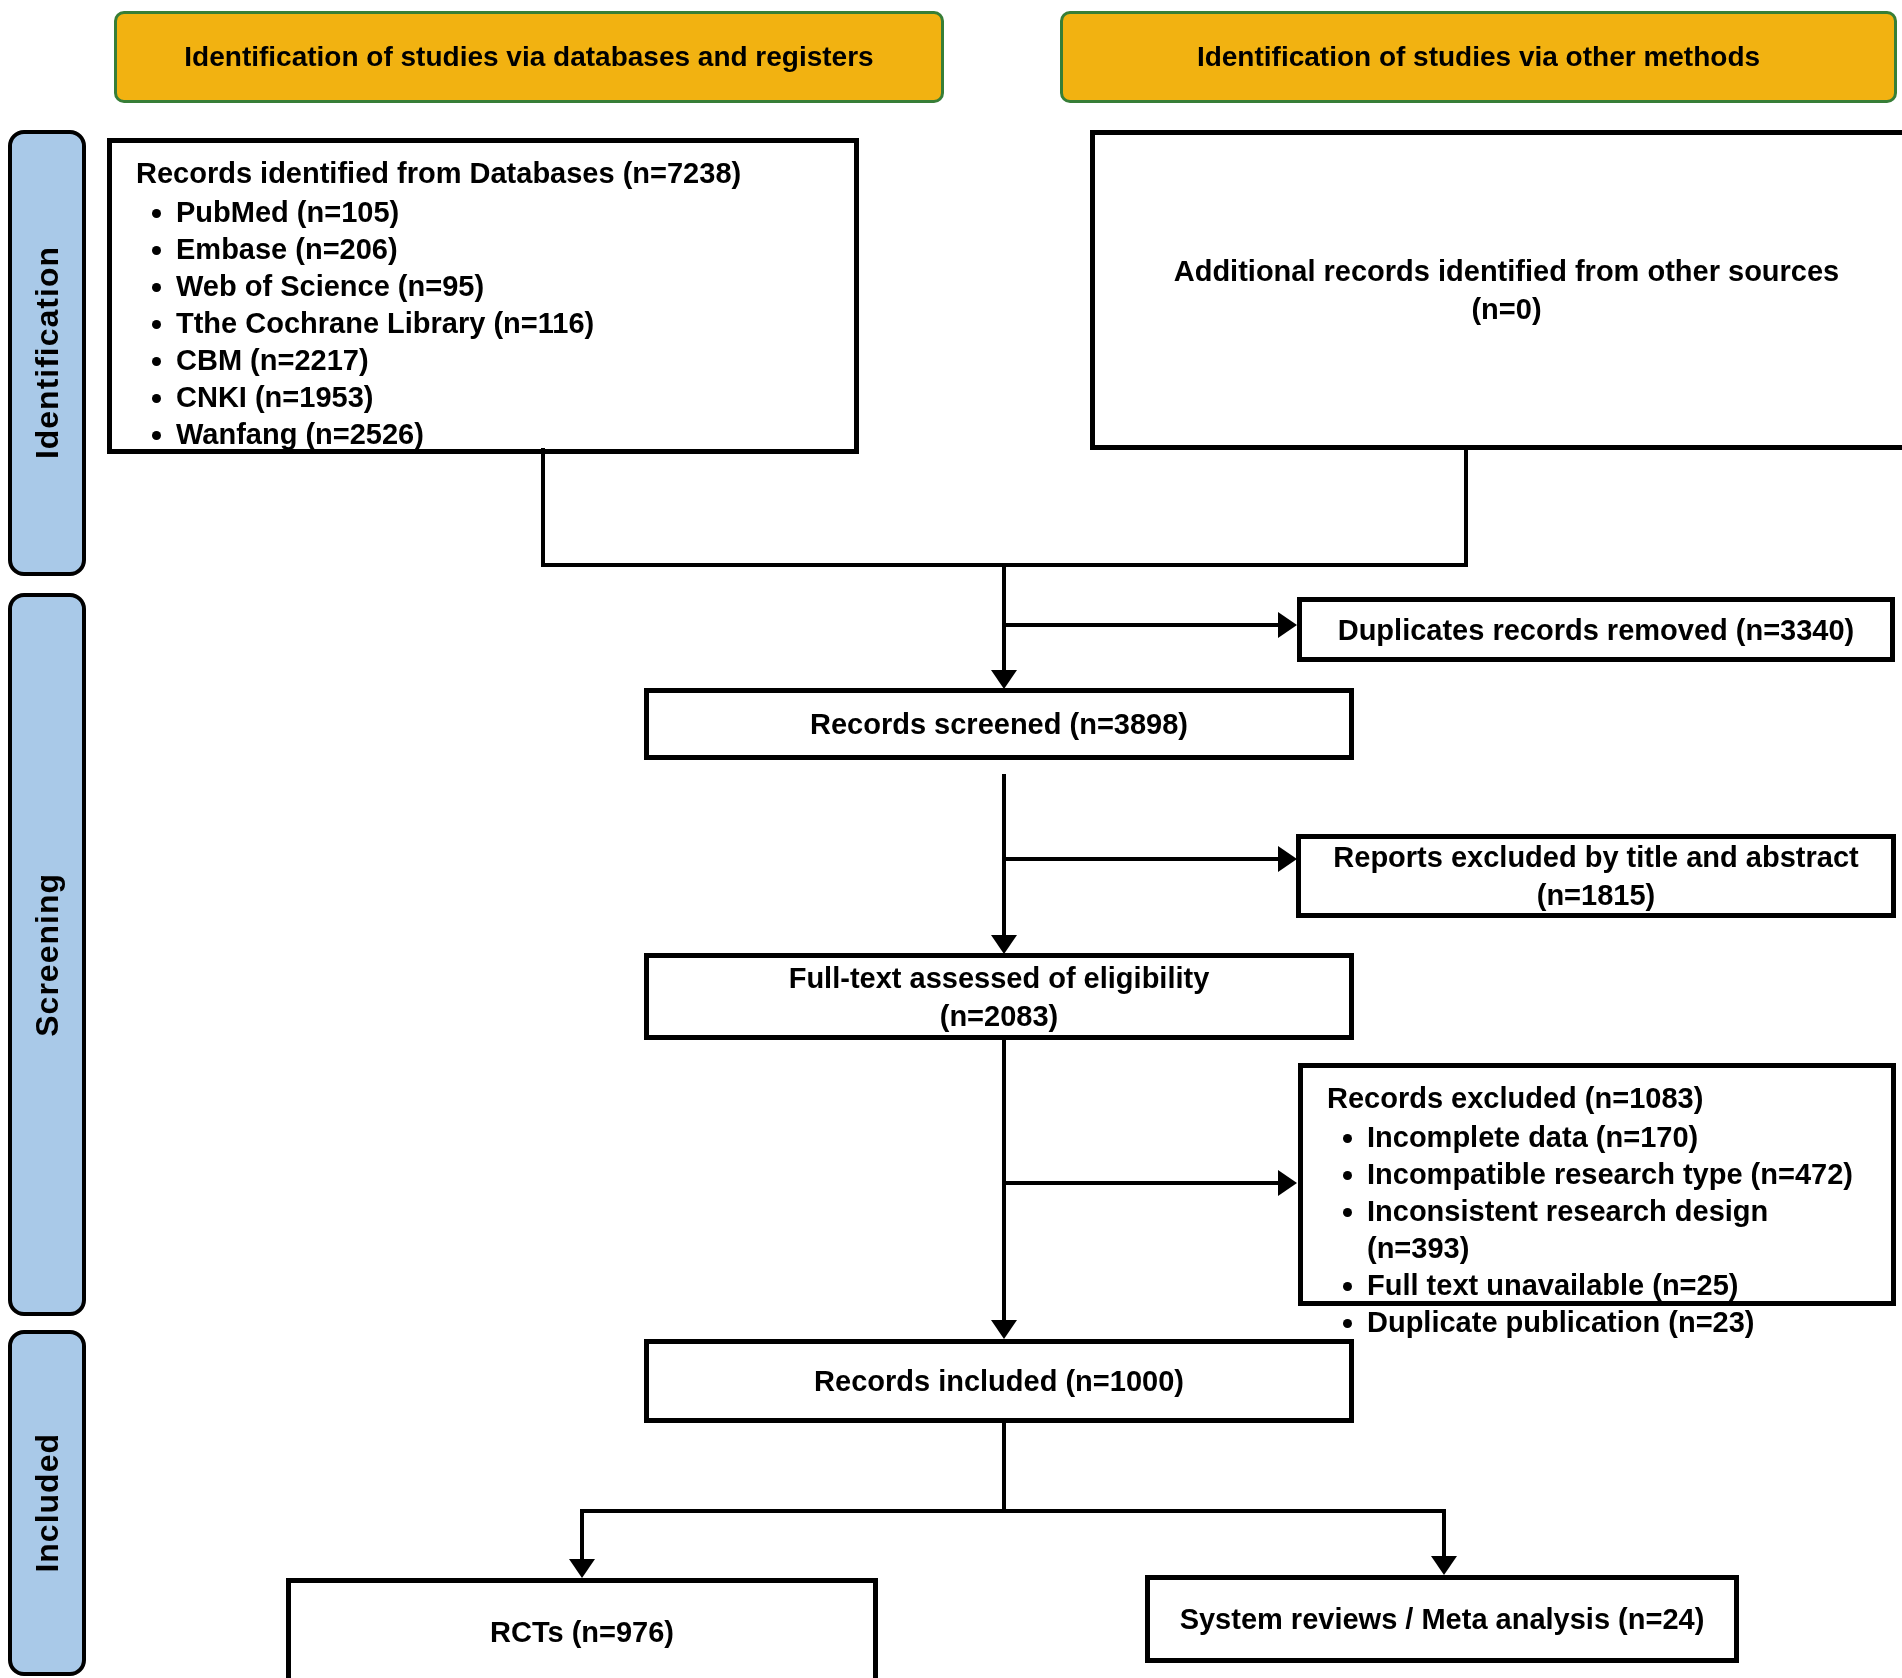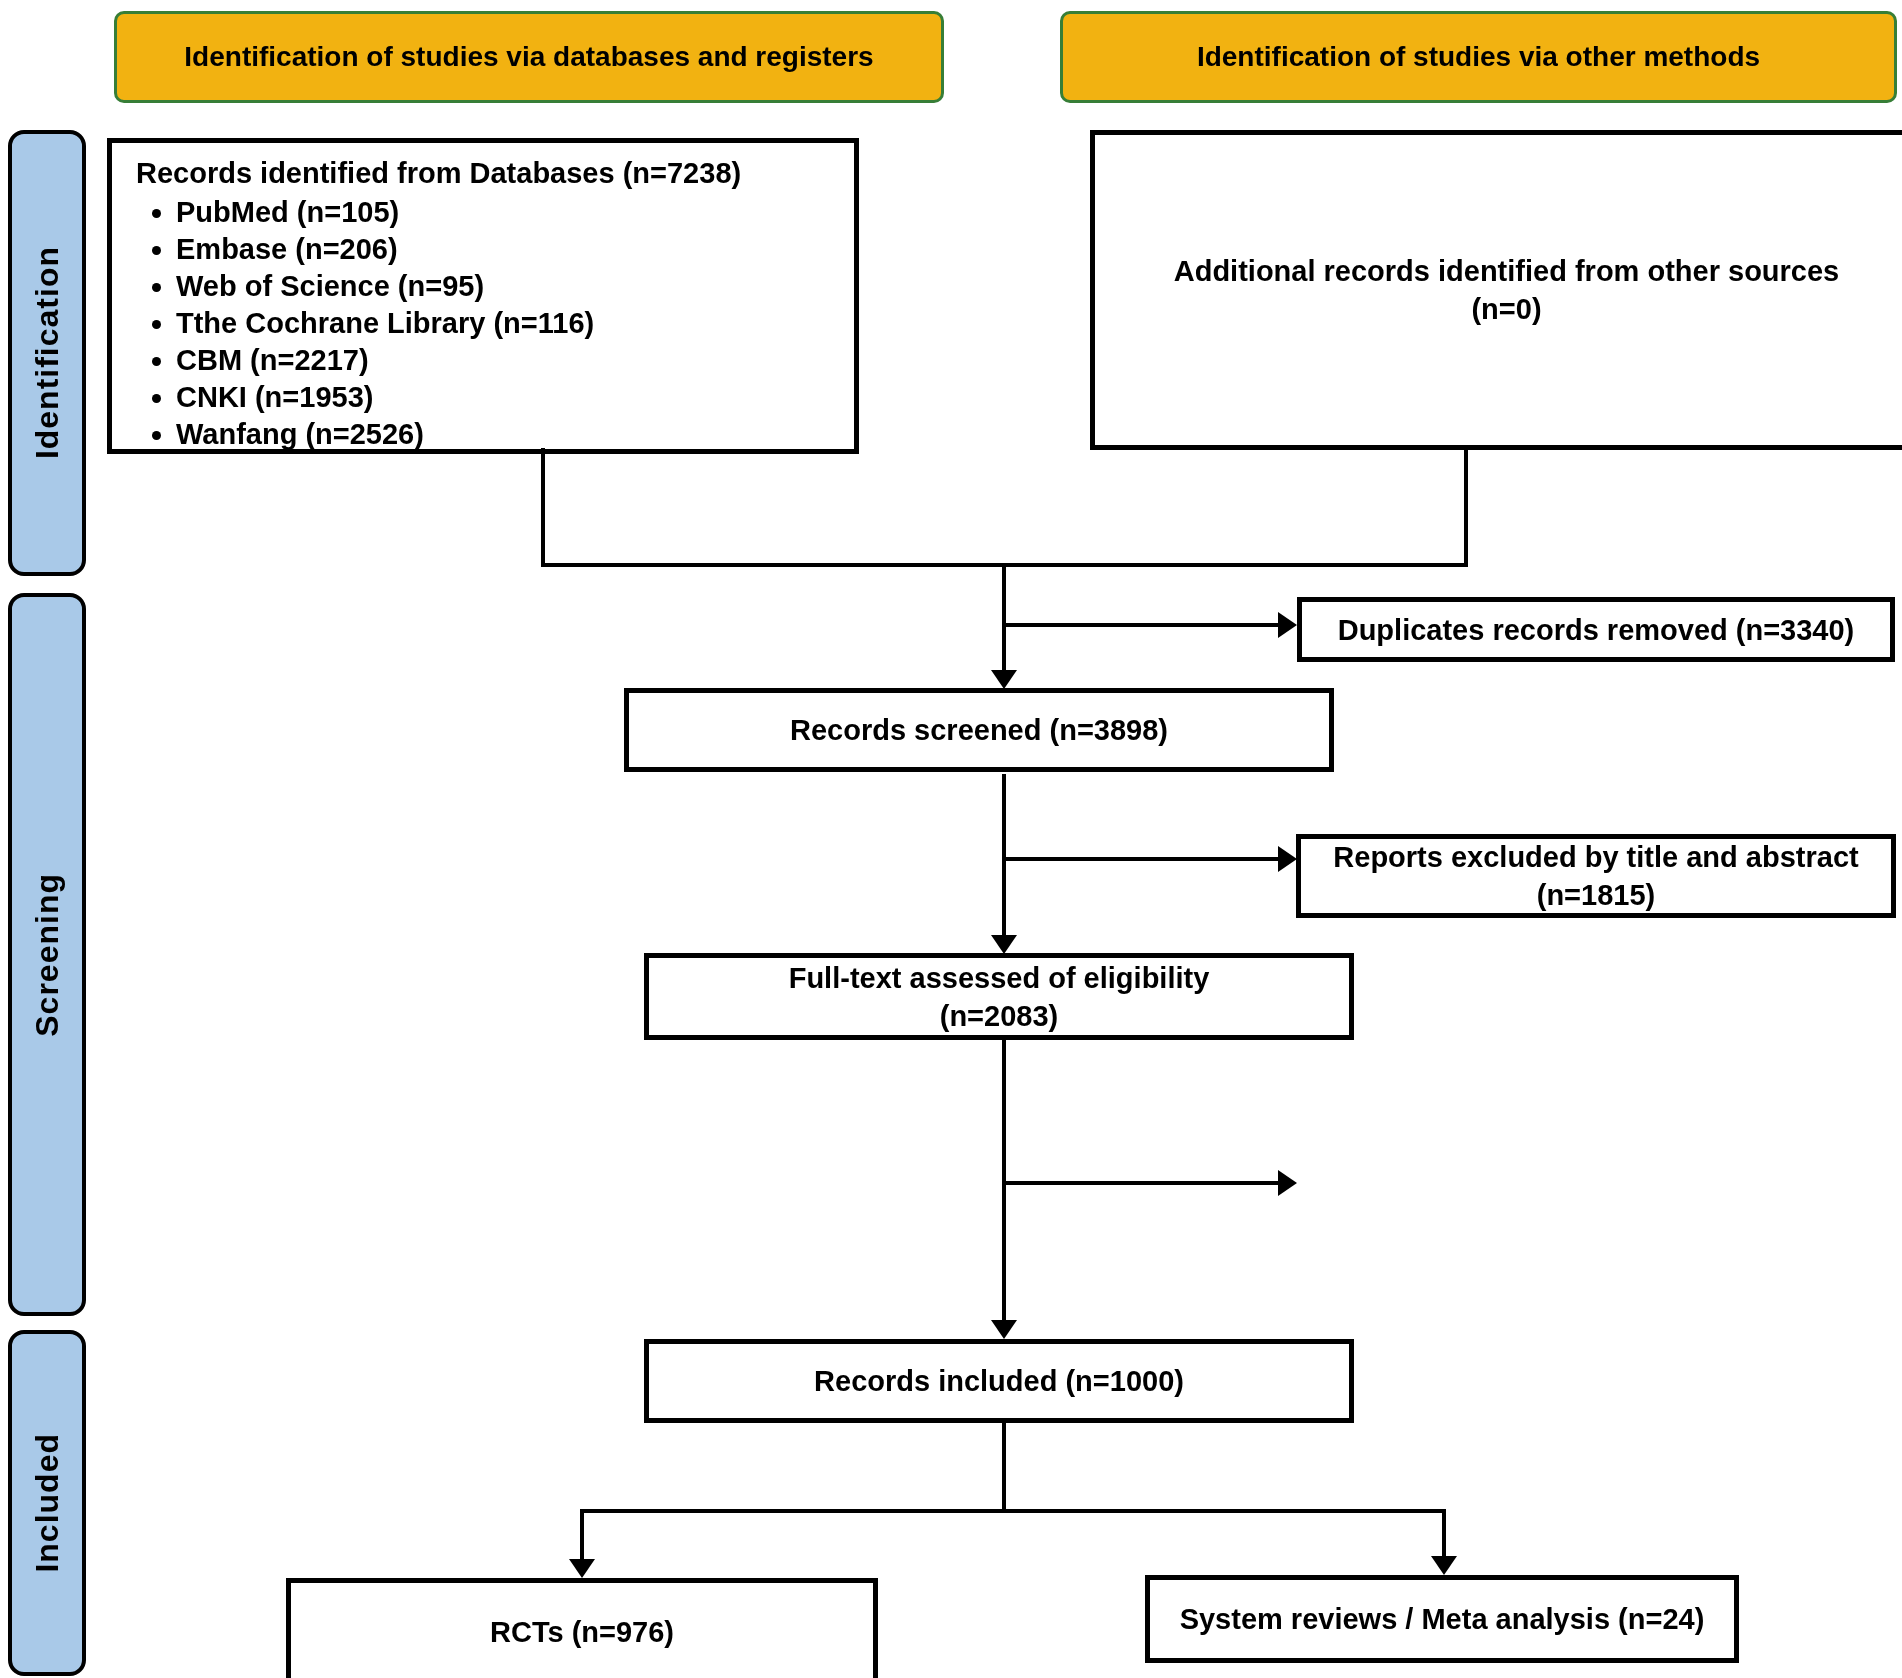--- a/index.html
+++ b/index.html
@@ -120,34 +120,44 @@
 
   <div class="box center" style="left:1058px;top:130px;width:833px;height:320px;margin-left:32px;">
     <span>Additional records identified from other sources</span>
     <span>(n=0)</span>
   </div>
 
   <div class="box center" style="left:1297px;top:597px;width:598px;height:65px;">
     <span>Duplicates records removed (n=3340)</span>
   </div>
 
-  <div class="box center" style="left:624px;top:688px;width:710px;height:84px;">
+  <div class="box center" style="left:644px;top:688px;width:710px;height:72px;">
     <span>Records screened (n=3898)</span>
   </div>
 
   <div class="box center" style="left:1296px;top:834px;width:600px;height:84px;">
     <span>Reports excluded by title and abstract</span>
     <span>(n=1815)</span>
   </div>
 
   <div class="box center" style="left:644px;top:953px;width:710px;height:87px;">
     <span>Full-text assessed of eligibility</span>
     <span>(n=2083)</span>
   </div>
 
+  <div class="box list" style="left:1298px;top:1063px;width:598px;height:243px;">
+    <p class="box-title">Records excluded (n=1083)</p>
+    <ul>
+        <li>Incomplete data (n=170)</li>
+        <li>Incompatible research type (n=472)</li>
+        <li>Inconsistent research design (n=393)</li>
+        <li>Full text unavailable (n=25)</li>
+        <li>Duplicate publication (n=23)</li>
+      </ul>
+  </div>
 
   <div class="box center" style="left:644px;top:1339px;width:710px;height:84px;">
     <span>Records included (n=1000)</span>
   </div>
 
   <div class="box center" style="left:286px;top:1578px;width:592px;height:108px;">
     <span>RCTs (n=976)</span>
   </div>
 
   <div class="box center" style="left:1145px;top:1575px;width:594px;height:88px;">

